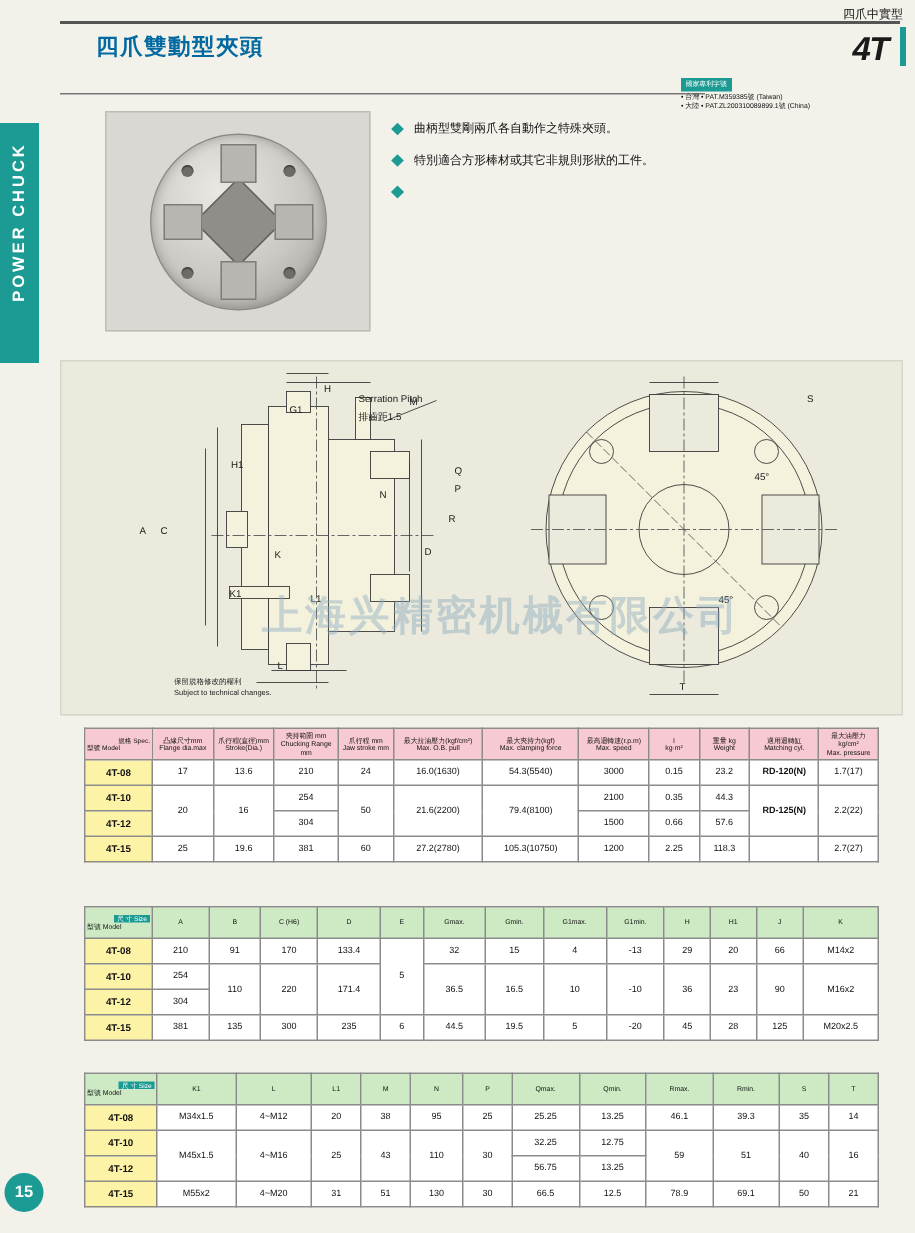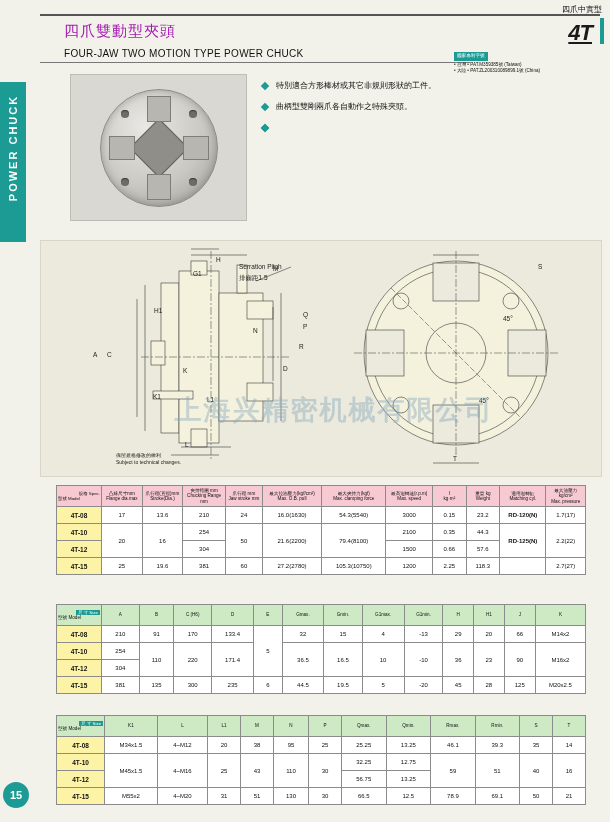--- a/index.html
+++ b/index.html
@@ -35,22 +35,22 @@
     font-size:11px;font-weight:bold;text-align:center;line-height:26px;
   }
   .content{
     position:absolute;left:34px;top:0;width:576px;height:822px;
   }
   
   .hdr-rule{
     position:absolute;left:6px;top:14px;width:560px;height:2px;background:#555;
   }
   .title-cn{
-    position:absolute;left:30px;top:22px;font-size:15px;font-weight:normal;
-    letter-spacing:1px;color:#a21caf;
+    position:absolute;left:30px;top:22px;font-size:15px;font-weight:bold;
+    letter-spacing:1px;color:#0369a1;
   }
   .title-en{
     position:absolute;left:30px;top:48px;font-size:10px;color:#111;
     letter-spacing:.3px;
   }
   .hdr-right-cn{
     position:absolute;right:8px;top:4px;font-size:8px;color:#111;
   }
   .hdr-right-code{
     position:absolute;right:8px;top:20px;font-size:22px;font-weight:bold;
@@ -154,24 +154,23 @@
   <div class="leftbar">
     <div class="tab"></div>
     <div class="tabtext">POWER CHUCK</div>
     <div class="pagenum">15</div>
   </div>
 
   <div class="content">
 
     <div class="hdr-rule"></div>
     <div class="title-cn">四爪雙動型夾頭</div>
-    <div class="title-en">FOUR-JAW TWO MOTION TYPE POWER CHUCK</div>
     <div class="hdr-right-cn">四爪中實型</div>
     <div class="hdr-right-bar"></div>
-    <div class="hdr-right-code" style="right:18px;text-decoration:underline;">4T</div>
+    <div class="hdr-right-code" style="right:18px;">4T</div>
     <div class="hdr-rule2"></div>
     <div class="patent">
       <span class="pat-cn">國家專利字號</span><br>
       <span>• 台灣 • PAT.M359385號 (Taiwan)</span><br>
       <span>• 大陸 • PAT.ZL200310089899.1號 (China)</span>
     </div>
 
     <div class="photo">
       <div class="chuck">
         <div class="center"></div>
@@ -180,22 +179,22 @@
         <div class="jaw" style="left:46px;top:6px;width:22px;height:24px;"></div>
         <div class="jaw" style="left:46px;bottom:6px;width:22px;height:24px;"></div>
         <div class="hole" style="left:20px;top:20px;"></div>
         <div class="hole" style="right:20px;top:20px;"></div>
         <div class="hole" style="left:20px;bottom:20px;"></div>
         <div class="hole" style="right:20px;bottom:20px;"></div>
       </div>
     </div>
 
     <div class="bullets">
+      <div class="b"><span class="dia"></span><span>曲柄型雙剛兩爪各自動作之特殊夾頭。</span></div>
       <div class="b"><span class="dia"></span><span>特別適合方形棒材或其它非規則形狀的工件。</span></div>
-      <div class="b"><span class="dia"></span><span>曲柄型雙剛兩爪各自動作之特殊夾頭。</span></div>
       <div class="b"><span class="dia"></span></div>
       <div class="b"><span class="dia"></span></div>
     </div>
 
     <div class="drawbox">
       <svg width="560" height="233" viewBox="0 0 560 233">
         <g stroke="#3a3a3a" fill="none" stroke-width="0.6">
 
           <rect x="120" y="42" width="18" height="150" fill="#f4f2dd"></rect>
           <rect x="138" y="30" width="40" height="172" fill="#f4f2dd"></rect>

